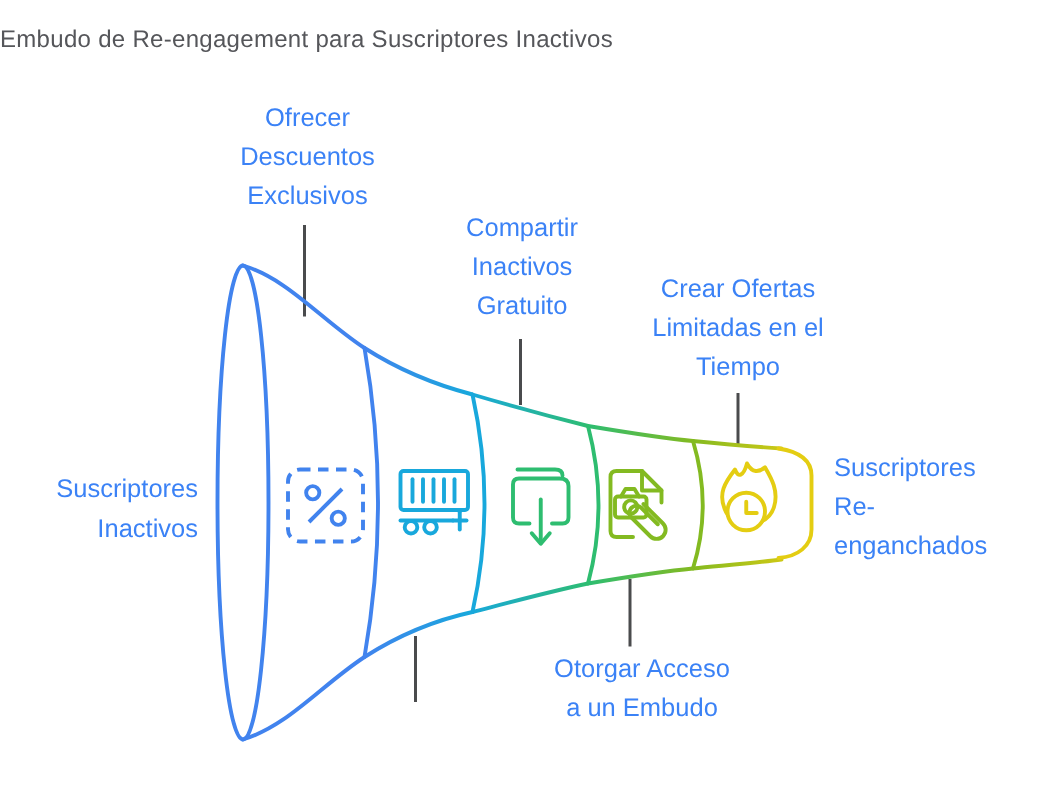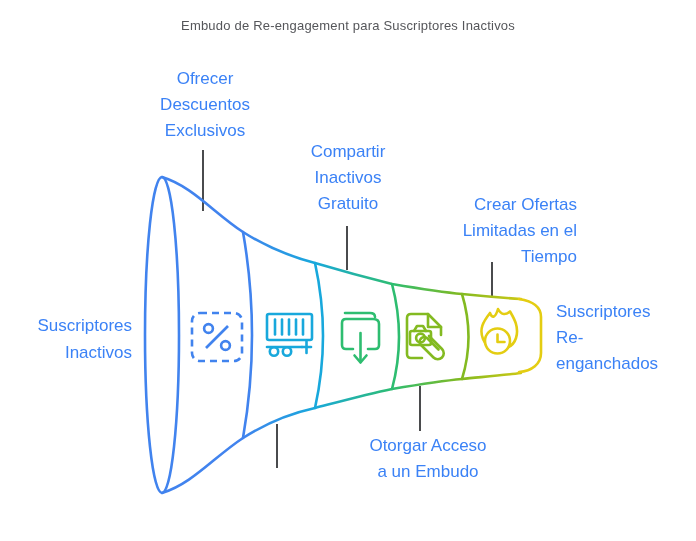--- a/index.html
+++ b/index.html
@@ -1,27 +1,27 @@
 <!DOCTYPE html>
 <html><head>
 <meta charset="utf-8">
 <style>
   html,body{margin:0;padding:0;background:#fff;}
   .canvas{
     position:relative;width:696px;height:541px;background:#ffffff;
     font-family:"Liberation Sans",sans-serif;color:#58595c;overflow:hidden;
   }
   .title{
-    position:absolute;top:18px;left:0;width:100%;text-align:center;
-    font-size:13px;color:#55565a;letter-spacing:.2px;
+    position:absolute;top:18px;left:0;width:100%;
+    font-size:16px;color:#55565a;letter-spacing:.2px;
   }
   .lbl{position:absolute;font-size:17px;line-height:26px;text-align:center;color:#3b82f6;}
   .lbl-s1{left:133px;top:66px;width:144px;}
   .lbl-s3{left:276px;top:139px;width:144px;text-align:center;}
-  .lbl-s5{left:407px;top:192px;width:170px;text-align:right;}
+  .lbl-s5{left:407px;top:180px;width:170px;}
   .lbl-s2{left:192px;top:482px;width:170px;}
   .lbl-s4{left:338px;top:433px;width:180px;}
   .lbl-entry{left:8px;top:312px;width:124px;text-align:right;line-height:27px;}
   .lbl-exit{left:556px;top:299px;width:136px;text-align:left;}
   svg.diagram{position:absolute;left:0;top:0;}
 </style>
 </head>
 <body>
 
 <div class="canvas">

